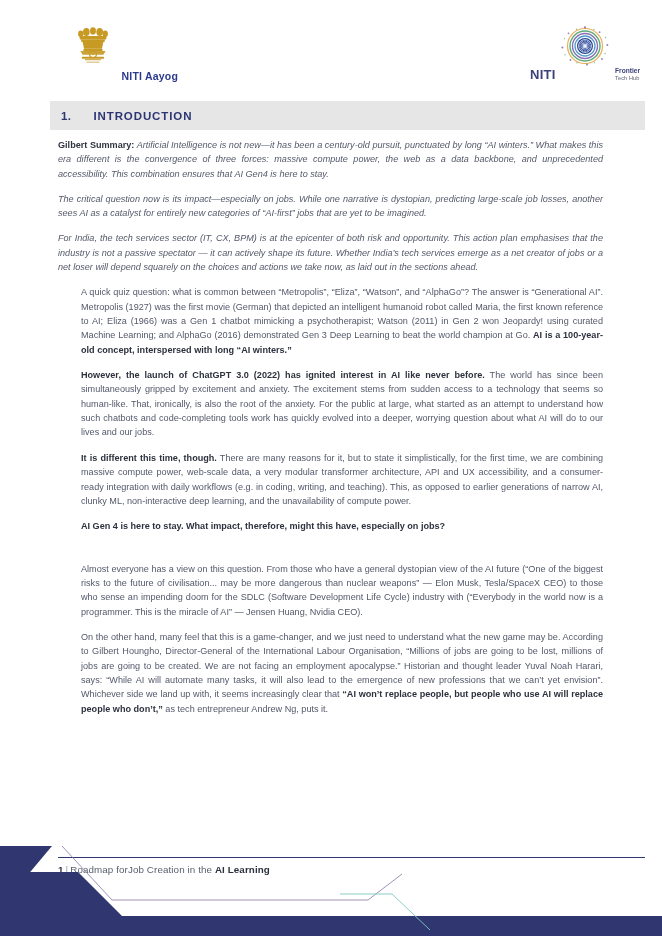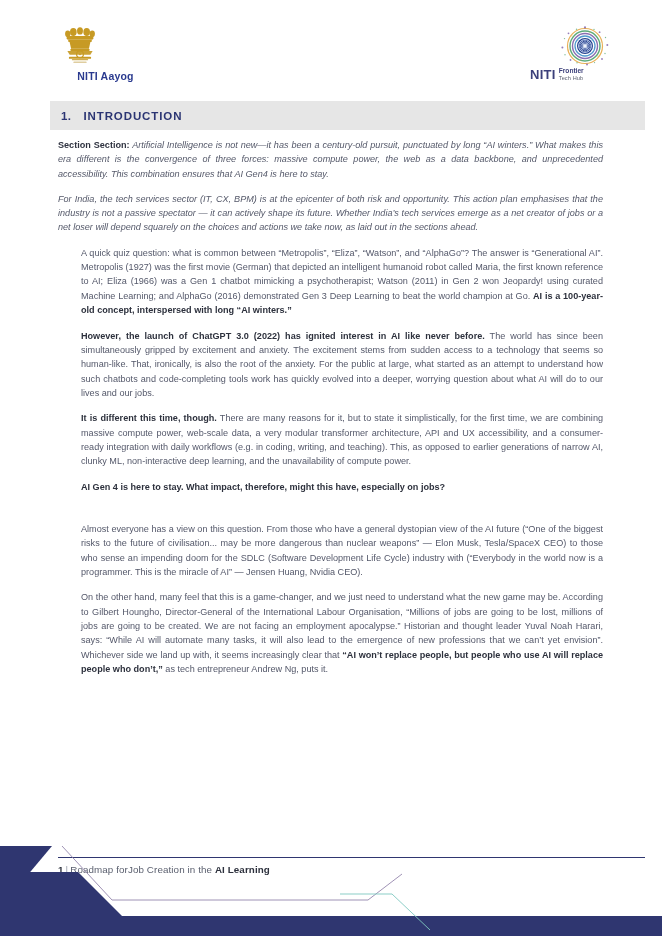--- a/index.html
+++ b/index.html
@@ -17,24 +17,24 @@
   }
 
   
   .page-header {
     position: absolute;
     top: 0; left: 0; right: 0;
     height: 96px;
   }
   .logo-left {
     position: absolute;
-    left: 45px;
+    left: 58px;
     top: 22px;
     width: 120px;
-    text-align: center;
+    text-align: right;
   }
   .emblem {
     width: 46px;
     height: 46px;
     margin-left: 12px;
     display: block;
   }
   .logo-left-label {
     font-size: 10.5px;
     font-weight: bold;
@@ -51,21 +51,21 @@
     width: 110px;
     height: 62px;
   }
   .ftm-mark {
     display: block;
     margin: 0 auto;
   }
   .ftm-wordmark {
     display: flex;
     align-items: center;
-    justify-content: flex-start;
+    justify-content: space-between;
     gap: 3px;
     margin-top: 1px;
   }
   .ftm-niti {
     font-size: 13px;
     font-weight: bold;
     color: #3b3f7a;
     letter-spacing: .3px;
   }
   .ftm-sub {
@@ -92,21 +92,21 @@
     font-size: 11.5px;
     font-weight: bold;
     color: #2b3573;
     margin-left: 11px;
     letter-spacing: .4px;
   }
   .section-title {
     font-size: 11.5px;
     font-weight: bold;
     color: #2b3573;
-    margin-left: 12px;
+    margin-left: 22px;
     letter-spacing: .9px;
   }
 
   
   .content {
     position: absolute;
     left: 58px;
     top: 138px;
     width: 545px;
   }
@@ -271,21 +271,22 @@
 </div>
 
 <div class="section-band">
   <span class="section-num">1.</span>
   <span class="section-title">INTRODUCTION</span>
 </div>
 
 <div class="content">
 
   <div class="summary-block">
-    <p class="lead"><b>Section Section:</b><span> Artificial Intelligence is not new—it has been a century-old pursuit, punctuated by long “AI winters.” What makes this era different is the convergence of three forces: massive compute power, the web as a data backbone, and unprecedented accessibility. This combination ensures that AI Gen4 is here to stay.</span></p>
+    <p class="lead"><b>Gilbert Summary:</b><span> Artificial Intelligence is not new—it has been a century-old pursuit, punctuated by long “AI winters.” What makes this era different is the convergence of three forces: massive compute power, the web as a data backbone, and unprecedented accessibility. This combination ensures that AI Gen4 is here to stay.</span></p>
+    <p>The critical question now is its impact—especially on jobs. While one narrative is dystopian, predicting large-scale job losses, another sees AI as a catalyst for entirely new categories of “AI-first” jobs that are yet to be imagined.</p>
     <p>For India, the tech services sector (IT, CX, BPM) is at the epicenter of both risk and opportunity. This action plan emphasises that the industry is not a passive spectator — it can actively shape its future. Whether India’s tech services emerge as a net creator of jobs or a net loser will depend squarely on the choices and actions we take now, as laid out in the sections ahead.</p>
   </div>
 
   <div class="body-block">
 
     <p><span>A quick quiz question: what is common between “Metropolis”, “Eliza”, “Watson”, and “AlphaGo”? The answer is “Generational AI”. Metropolis (1927) was the first movie (German) that depicted an intelligent humanoid robot called Maria, the first known reference to AI; Eliza (1966) was a Gen 1 chatbot mimicking a psychotherapist; Watson (2011) in Gen 2 won Jeopardy! using curated Machine Learning; and AlphaGo (2016) demonstrated Gen 3 Deep Learning to beat the world champion at Go. </span><b>AI is a 100-year-old concept, interspersed with long “AI winters.”</b></p>
 
     <p><b>However, the launch of ChatGPT 3.0 (2022) has ignited interest in AI like never before.</b><span> The world has since been simultaneously gripped by excitement and anxiety. The excitement stems from sudden access to a technology that seems so human-like. That, ironically, is also the root of the anxiety. For the public at large, what started as an attempt to understand how such chatbots and code-completing tools work has quickly evolved into a deeper, worrying question about what AI will do to our lives and our jobs.</span></p>
 
     <p><b>It is different this time, though.</b><span> There are many reasons for it, but to state it simplistically, for the first time, we are combining massive compute power, web-scale data, a very modular transformer architecture, API and UX accessibility, and a consumer-ready integration with daily workflows (e.g. in coding, writing, and teaching). This, as opposed to earlier generations of narrow AI, clunky ML, non-interactive deep learning, and the unavailability of compute power.</span></p>

